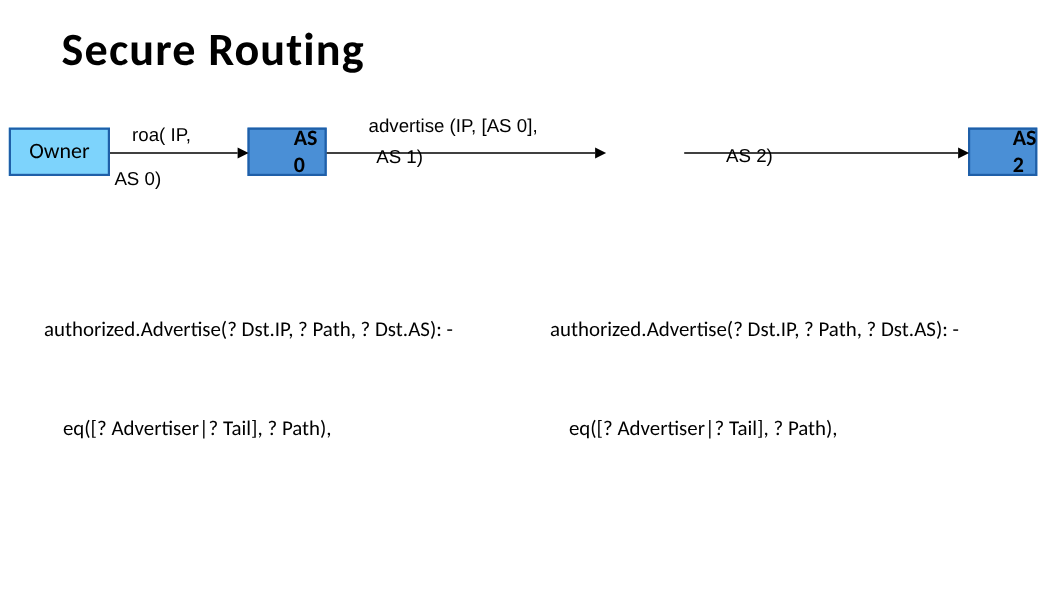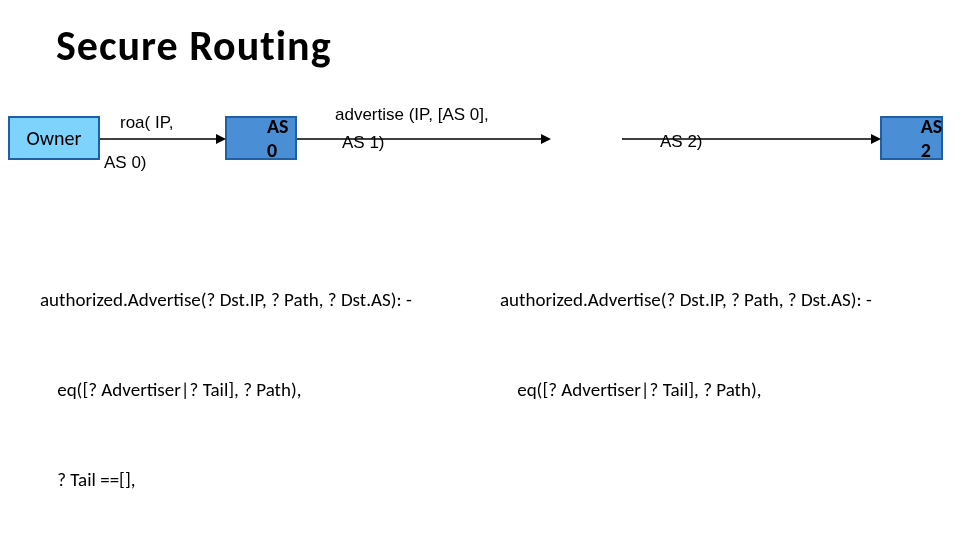--- a/index.html
+++ b/index.html
@@ -105,21 +105,20 @@
 
   <svg class="arrow" style="left:622px; top:137px; width:259px; height:10px;">
     <line x1="0" y1="2" x2="249" y2="2"></line>
     <polygon points="249,-3 259,2 249,7"></polygon>
   </svg>
   <div class="arrow-label" style="left:660px; top:132px;">AS 2)</div>
 
   <div class="rules" style="left:40px; top:225px;">
     <div>authorized.Advertise(? Dst.IP, ? Path, ? Dst.AS): -</div>
     <div>    eq([? Advertiser|? Tail], ? Path),</div>
-    <div>    ? Tail ==[],</div>
     
     
     
   </div>
 
   <div class="rules" style="left:500px; top:225px;">
     <div>authorized.Advertise(? Dst.IP, ? Path, ? Dst.AS): -</div>
     <div>    eq([? Advertiser|? Tail], ? Path),</div>
     
     

